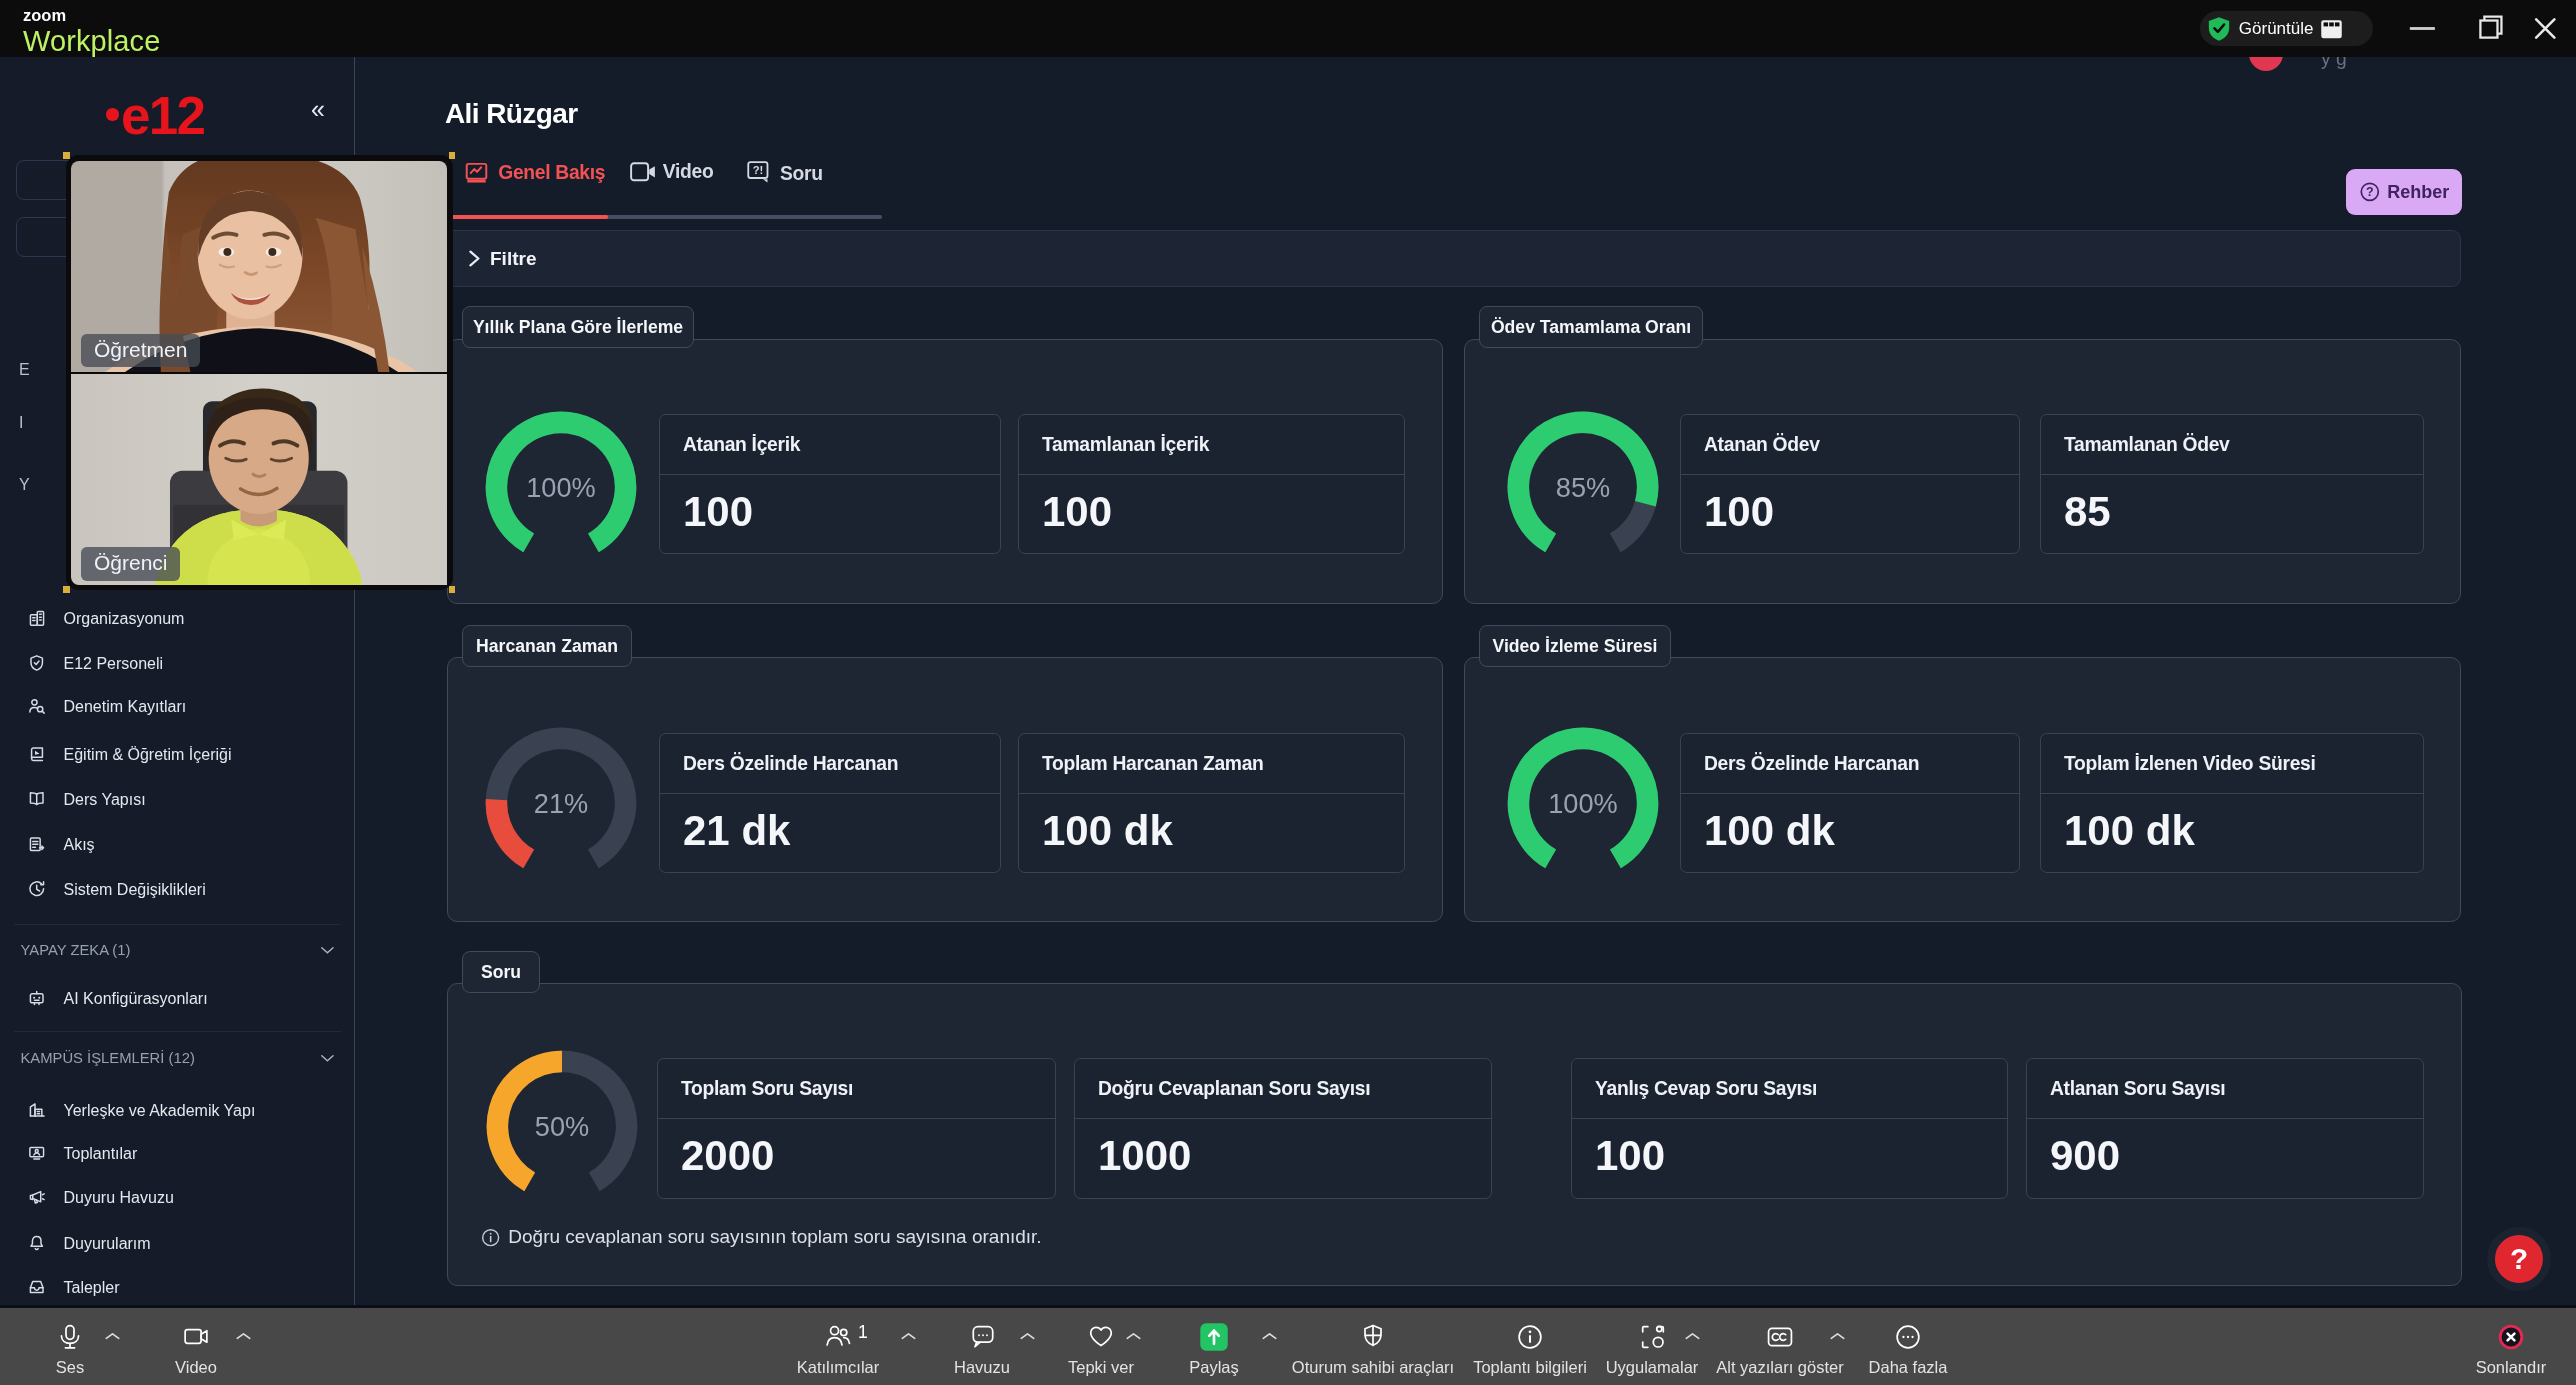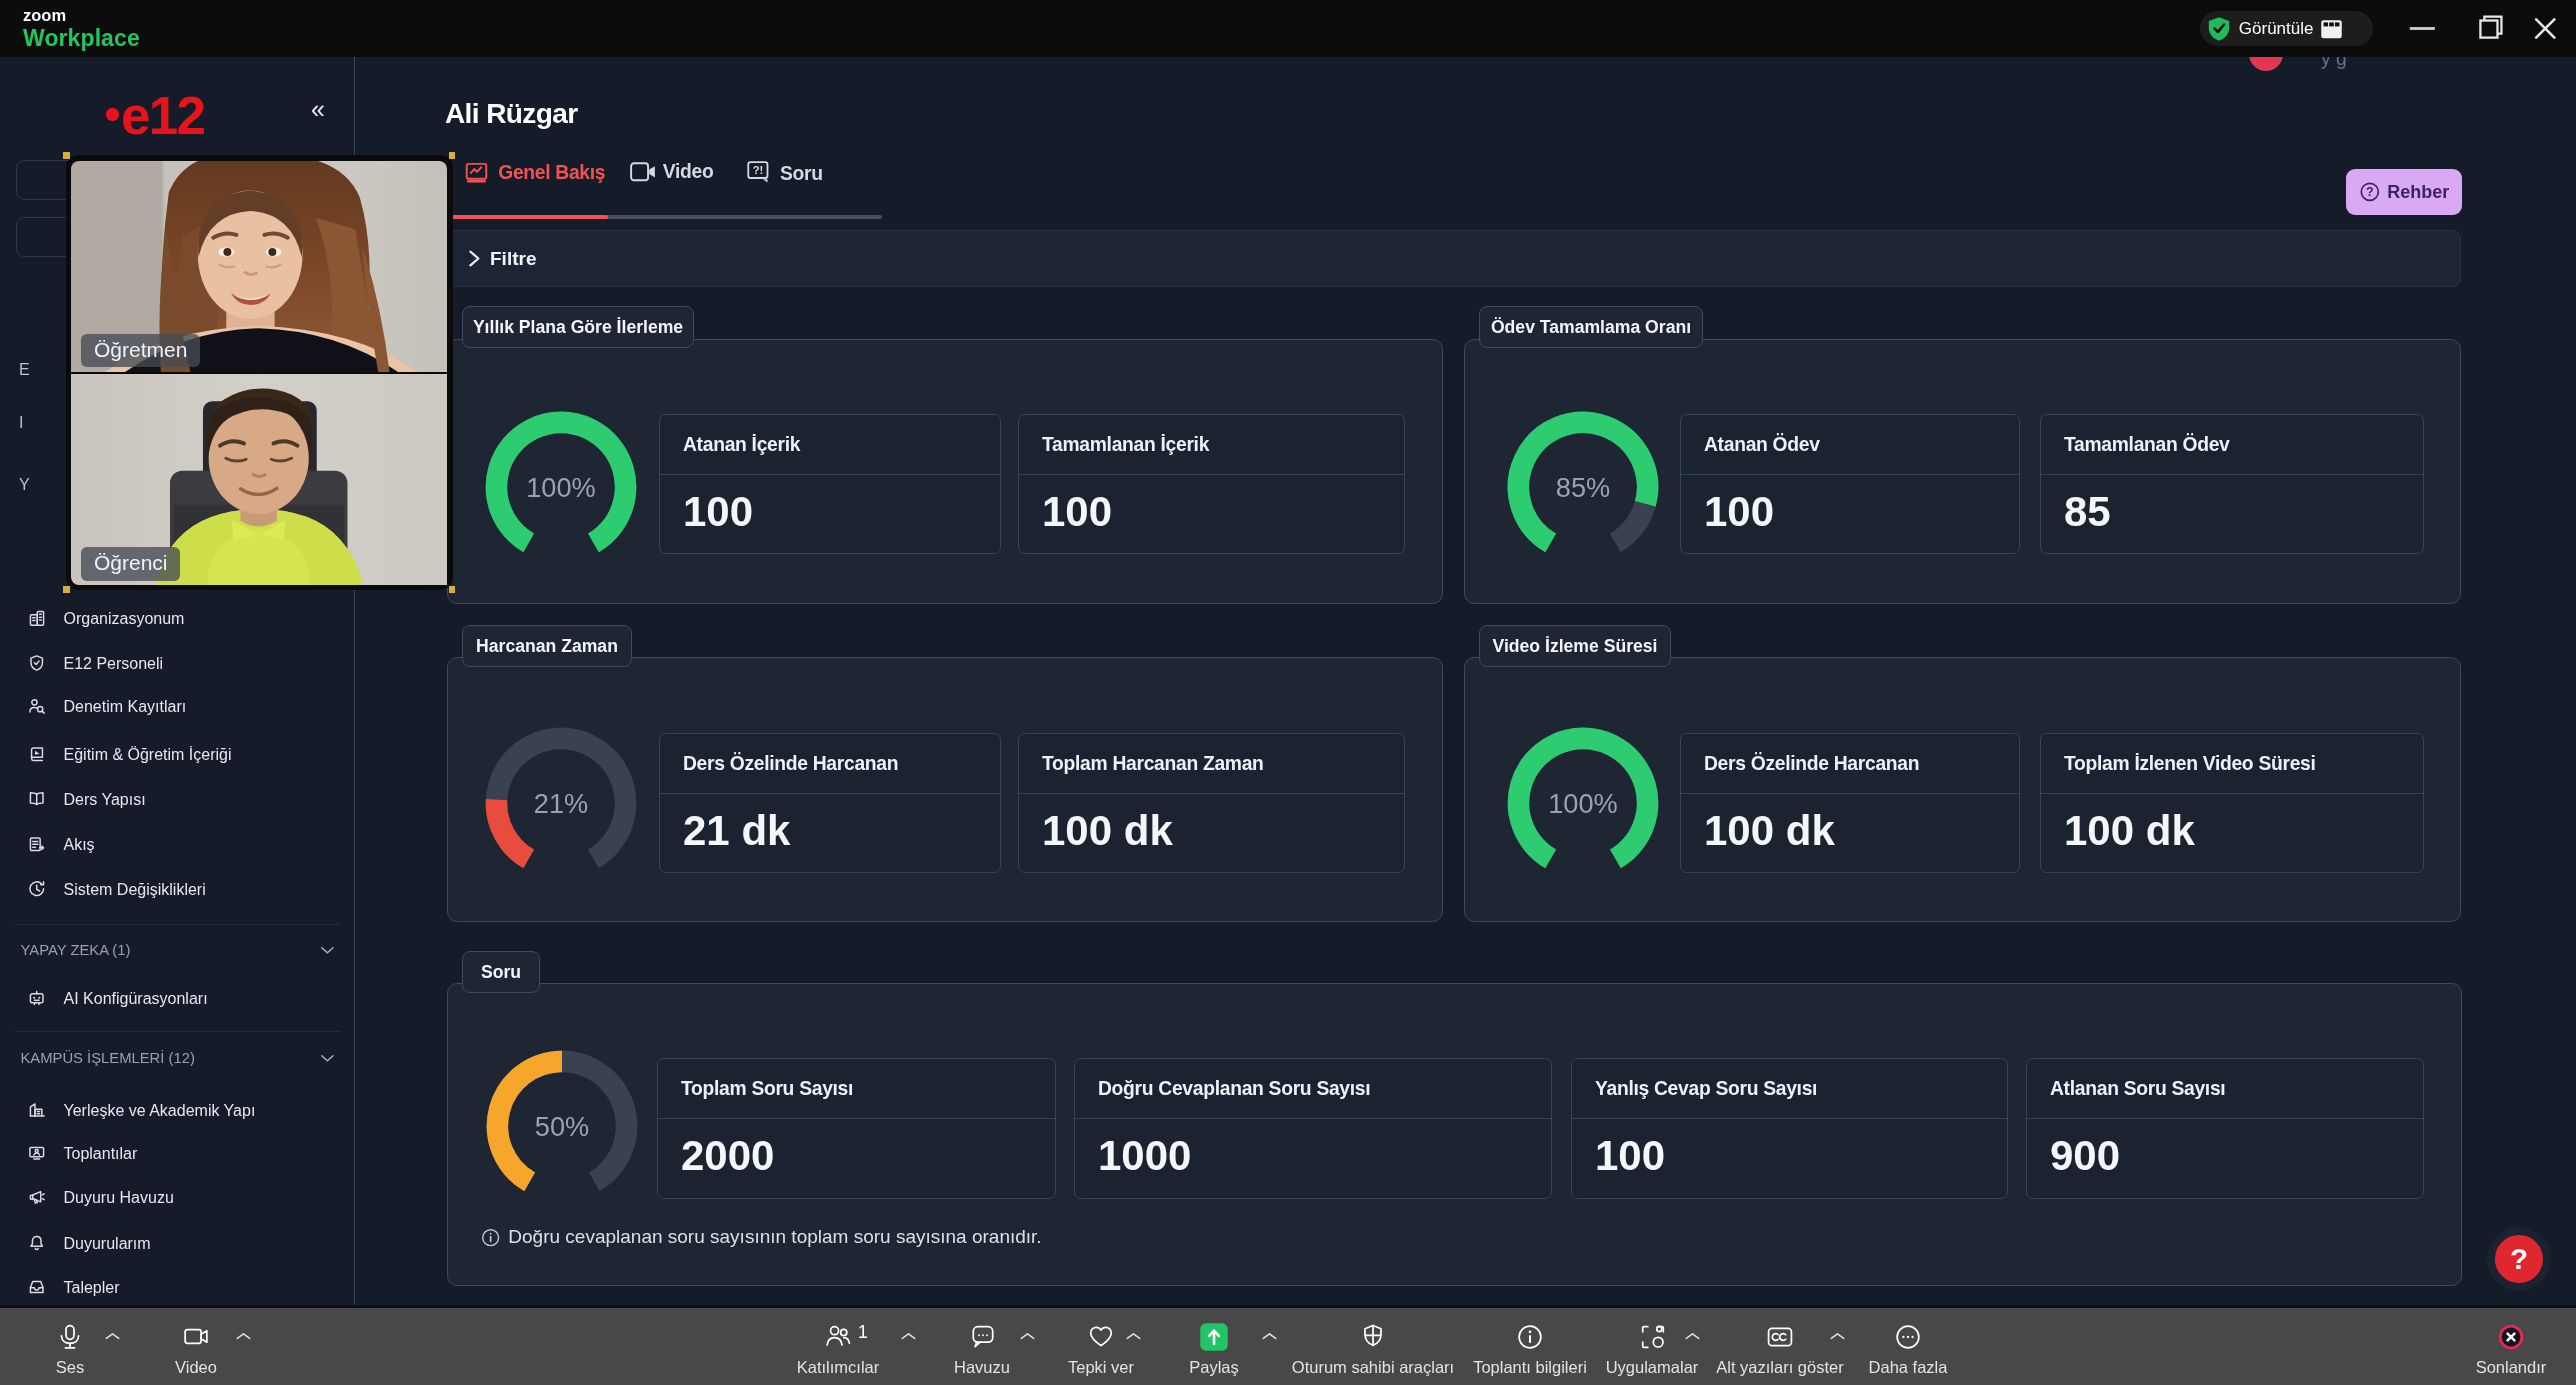--- a/index.html
+++ b/index.html
@@ -1,21 +1,21 @@
 <!DOCTYPE html>
 <html style="font-size:9px"><head><meta charset="utf-8"><style>
 * { margin:0; padding:0; box-sizing:border-box; }
 html,body { width:2576px; height:1385px; overflow:hidden; background:#141b29;
   font-family:"Liberation Sans", sans-serif; }
 #root { position:relative; width:2576px; height:1385px; }
 
 
 #topbar { position:absolute; left:0; top:0; width:2576px; height:57px; background:#0c0c0c; z-index:30; }
 #zlogo { position:absolute; left:23px; top:5.7px; color:#fff; font-weight:bold; font-size:16.5px; }
-#zwp { position:absolute; left:23px; top:25px; color:#22c55e; font-weight:700; font-size:23px; letter-spacing:0.1px; }
+#zwp { position:absolute; left:23px; top:25px; color:#bef264; font-weight:400; font-size:29px; letter-spacing:0.1px; }
 #gpill { position:absolute; left:2200px; top:11.4px; width:173px; height:35px; background:#1d1d1d; border-radius:17.6px; display:flex; align-items:center; }
 #gpill .gt { color:#fff; font-size:17px; font-weight:normal; margin-left:8px; }
 #winbtn { position:absolute; top:0; right:0; height:57px; }
 
 
 #redava { position:absolute; left:2249px; top:37px; width:34px; height:34px; border-radius:50%; background:#e23753; z-index:5; }
 #frag1 { position:absolute; left:2321px; top:48px; color:#667084; font-size:19.3px; z-index:5; }
 
 
 #sidebar { position:absolute; left:0; top:57px; width:355px; height:1251px; background:#151b29; border-right:1.7px solid #3d4555; z-index:1; }
@@ -351,21 +351,21 @@
       <div class="chip" style="left:462px;top:951px;width:78px">Soru</div>
 <div class="donut" style="left:477px;top:1041px"><svg width="170" height="170" viewBox="0 0 300 300">
           <path d="M 93.0 248.7 A 114 114 0 1 1 207.0 248.7" stroke="#3a4252" stroke-width="38" fill="none"></path>
           <path d="M 93.0 248.7 A 114 114 0 0 1 150.0 36.0" stroke="#f5a62b" stroke-width="38" fill="none"></path>
           <text x="150" y="167" text-anchor="middle" font-size="48" fill="#98a2b1">50%</text>
         </svg></div>
 <div class="sb" style="left:657px;top:1058px;width:399px;height:141px">
         <div class="sbl">Toplam Soru Sayısı</div>
         <div class="sbv">2000</div>
       </div>
-<div class="sb" style="left:1074px;top:1058px;width:478px;height:141px">
+<div class="sb" style="left:1074px;top:1058px;width:418px;height:141px">
         <div class="sbl">Doğru Cevaplanan Soru Sayısı</div>
         <div class="sbv">1000</div>
       </div>
 <div class="sb" style="left:1571px;top:1058px;width:437px;height:141px">
         <div class="sbl">Yanlış Cevap Soru Sayısı</div>
         <div class="sbv">100</div>
       </div>
 <div class="sb" style="left:2026px;top:1058px;width:398px;height:141px">
         <div class="sbl">Atlanan Soru Sayısı</div>
         <div class="sbv">900</div>

